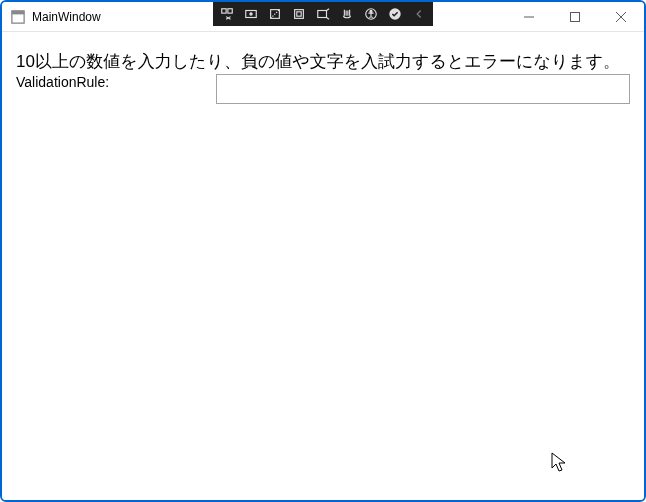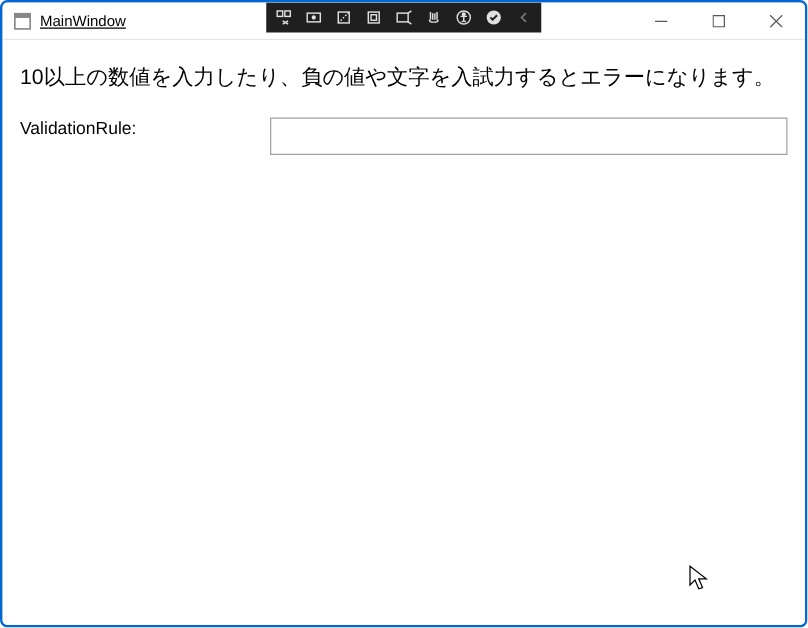--- a/index.html
+++ b/index.html
@@ -12,21 +12,20 @@
     display: flex; flex-direction: column;
     overflow: hidden;
   }
   .titlebar {
     height: 30px;
     background: #ffffff;
     display: flex;
     align-items: center;
     border-bottom: 1px solid #e5e5e5;
     position: relative;
-    text-decoration: underline;
   }
   .app-icon {
     width: 16px; height: 16px;
     margin-left: 8px;
     display: flex; align-items: center; justify-content: center;
   }
   .app-icon svg { width: 14px; height: 14px; }
   .title-text {
     margin-left: 6px;
     font-size: 12px;
@@ -64,21 +63,20 @@
   .win-btn svg { width: 10px; height: 10px; }
   .client {
     flex: 1;
     padding: 18px 14px;
     background: #ffffff;
   }
   .instruction {
     font-size: 17px;
     color: #000;
     line-height: 1.4;
-    margin-bottom: 20px;
   }
   .field-row {
     display: flex;
   }
   .field-label {
     width: 200px;
     font-size: 14px;
     color: #000;
   }
   .text-input {

